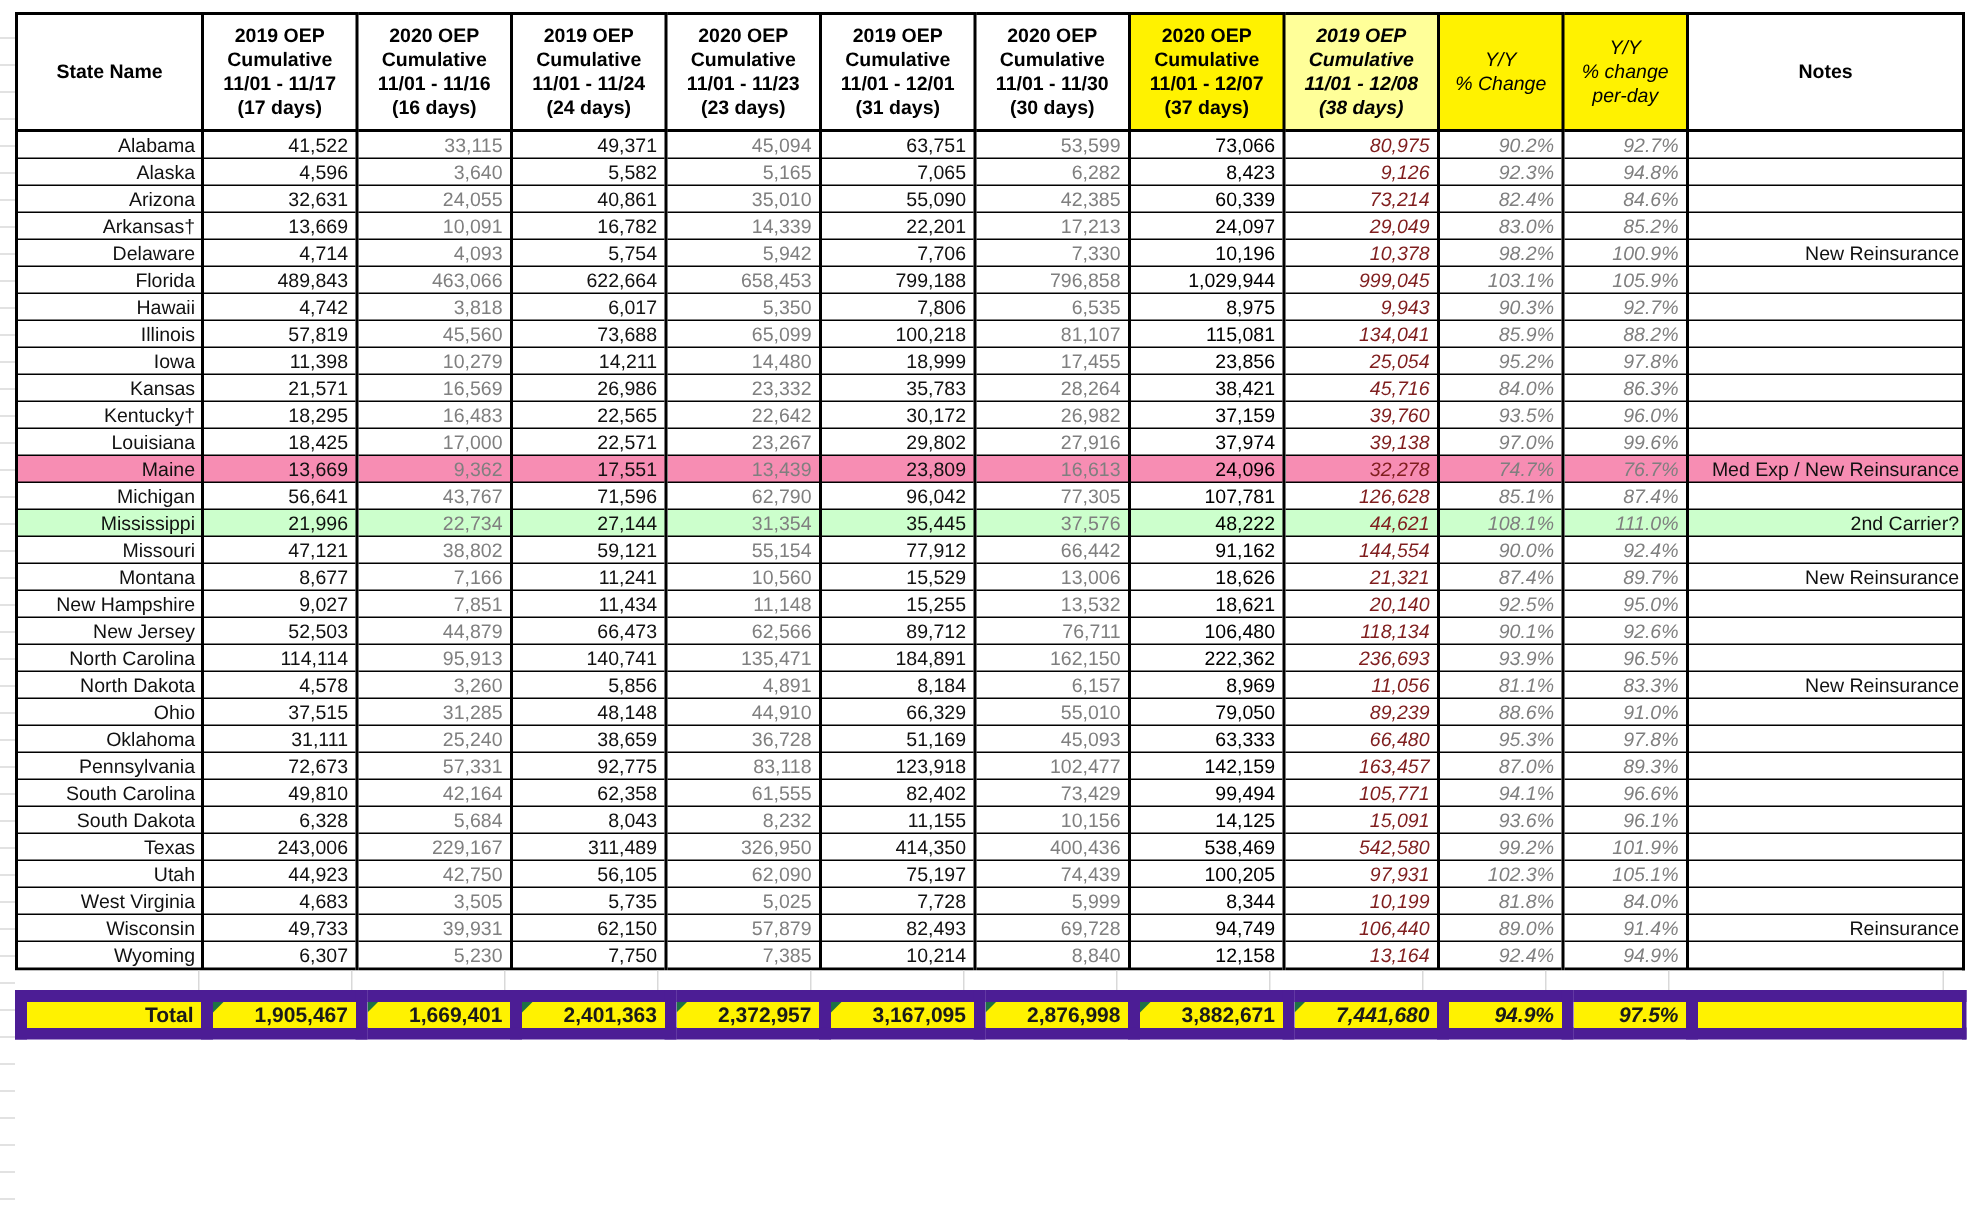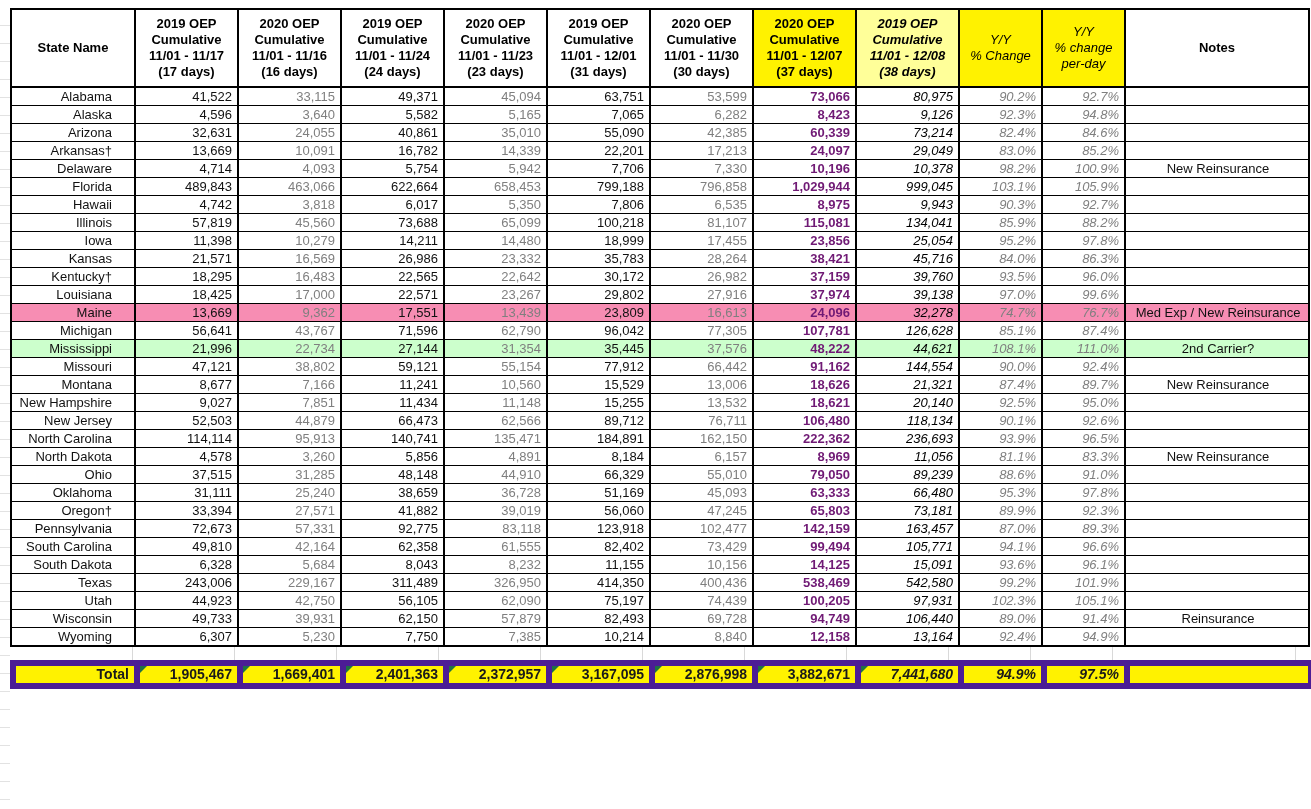--- a/index.html
+++ b/index.html
@@ -22,38 +22,38 @@
     background: #fff; padding: 1px 0;
   }
   thead tr { height: 78px; }
   tbody tr { height: 18px; }
   td {
     border-left: 2px solid #000; border-right: 2px solid #000;
     border-top: 1px solid #000; border-bottom: 1px solid #000;
     font-size: 13px; line-height: 17px; white-space: nowrap; overflow: hidden;
     text-align: right; padding: 0 5px 0 2px; background: #fff;
   }
-  td.state { color: #111; padding-right: 22px; margin-left: 12px; }
+  td.state { color: #111; padding-right: 4px; margin-left: 12px; }
   td.v19 { color: #111; }
   td.v20 { color: #7f7f7f; }
-  td.v37 { color: #701a75; font-weight: bold; }
-  td.v38 { color: #000000; font-style: italic; }
+  td.v37 { color: #000000; font-weight: normal; }
+  td.v38 { color: #7f1d1d; font-style: italic; }
   td.pct { color: #7f7f7f; font-style: italic; }
-  td.notes { color: #111; text-align: center; padding: 0 2px 0 4px; }
+  td.notes { color: #111; text-align: right; padding: 0 2px 0 4px; }
   th.yellow-bold { background: var(--yellow, #FFF200); }
   th.lightyellow-bold-italic { background: var(--lightyellow, #FFFF99); font-style: italic; }
   th.yellow-italic { background: var(--yellow, #FFF200); font-weight: normal; font-style: italic; }
   tr.hl-pink td { background: var(--pink, #F78DB3); }
   tr.hl-green td { background: var(--green, #CCFFCC); }
   .gap-row { display: flex; width: 1298px; height: 13px; background: #fff; }
   .gap-row span { display: block; height: 100%; border-right: 1px solid #d9d9d9; }
   table.total-table { width: 1298px; }
   table.total-table tr { height: 22px; }
   table.total-table td {
-    border: 6px solid #4c1d95;
+    border: 8px solid #4c1d95;
     background: var(--yellow, #FFF200);
     font-size: 14px; font-weight: bold; color: #1a1a1a;
     position: relative; padding: 0 5px 0 2px;
   }
   td.tlabel { text-align: right; padding-right: 4px; }
   td.t38 { font-style: italic; color: #3a3a3a; }
   td.tpct { font-style: italic; color: #3a3a3a; }
   td.tnotes {
     background: #fff; border-top: 1px solid #d9d9d9;
     border-right: 1px solid #d9d9d9; border-bottom: 1px solid #d9d9d9;
@@ -445,34 +445,20 @@
           <td class="v20">36,728</td>
           <td class="v19">51,169</td>
           <td class="v20">45,093</td>
           <td class="v37">63,333</td>
           <td class="v38">66,480</td>
           <td class="pct">95.3%</td>
           <td class="pct">97.8%</td>
           <td class="notes"></td>
         </tr>
         <tr>
-          <td class="state">Oregon†</td>
-          <td class="v19">33,394</td>
-          <td class="v20">27,571</td>
-          <td class="v19">41,882</td>
-          <td class="v20">39,019</td>
-          <td class="v19">56,060</td>
-          <td class="v20">47,245</td>
-          <td class="v37">65,803</td>
-          <td class="v38">73,181</td>
-          <td class="pct">89.9%</td>
-          <td class="pct">92.3%</td>
-          <td class="notes"></td>
-        </tr>
-        <tr>
           <td class="state">Pennsylvania</td>
           <td class="v19">72,673</td>
           <td class="v20">57,331</td>
           <td class="v19">92,775</td>
           <td class="v20">83,118</td>
           <td class="v19">123,918</td>
           <td class="v20">102,477</td>
           <td class="v37">142,159</td>
           <td class="v38">163,457</td>
           <td class="pct">87.0%</td>
@@ -526,20 +512,34 @@
           <td class="v19">44,923</td>
           <td class="v20">42,750</td>
           <td class="v19">56,105</td>
           <td class="v20">62,090</td>
           <td class="v19">75,197</td>
           <td class="v20">74,439</td>
           <td class="v37">100,205</td>
           <td class="v38">97,931</td>
           <td class="pct">102.3%</td>
           <td class="pct">105.1%</td>
+          <td class="notes"></td>
+        </tr>
+        <tr>
+          <td class="state">West Virginia</td>
+          <td class="v19">4,683</td>
+          <td class="v20">3,505</td>
+          <td class="v19">5,735</td>
+          <td class="v20">5,025</td>
+          <td class="v19">7,728</td>
+          <td class="v20">5,999</td>
+          <td class="v37">8,344</td>
+          <td class="v38">10,199</td>
+          <td class="pct">81.8%</td>
+          <td class="pct">84.0%</td>
           <td class="notes"></td>
         </tr>
         <tr>
           <td class="state">Wisconsin</td>
           <td class="v19">49,733</td>
           <td class="v20">39,931</td>
           <td class="v19">62,150</td>
           <td class="v20">57,879</td>
           <td class="v19">82,493</td>
           <td class="v20">69,728</td>

